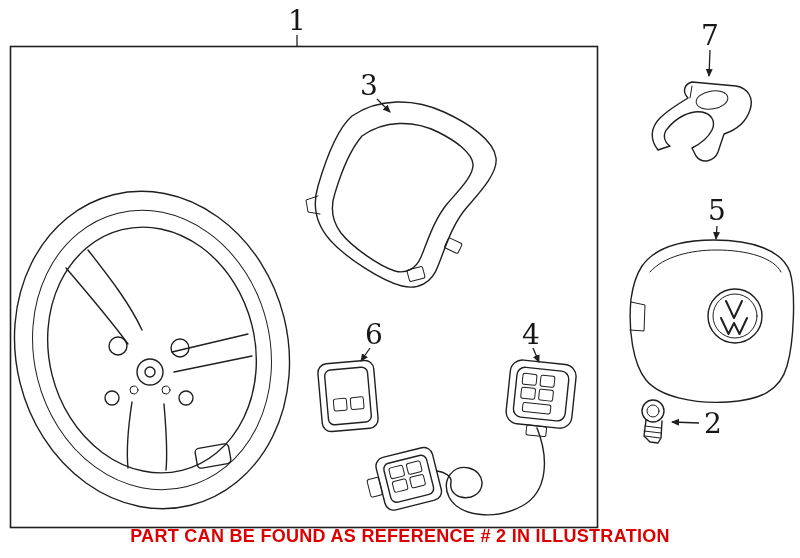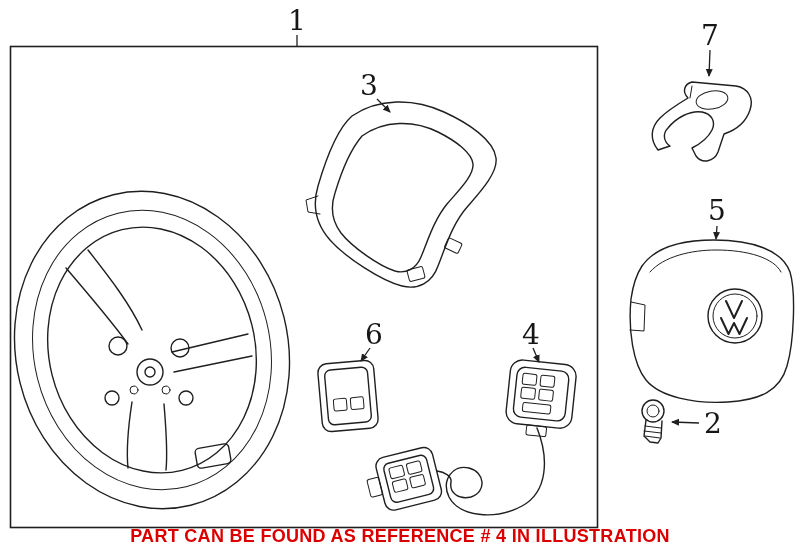--- a/index.html
+++ b/index.html
@@ -158,15 +158,15 @@
 
     <text class="callout" x="297" y="30" font-size="31" text-anchor="middle">1</text>
     <text class="callout" x="369" y="95" text-anchor="middle">3</text>
     <text class="callout" x="374" y="344" text-anchor="middle">6</text>
     <text class="callout" x="531" y="344" text-anchor="middle">4</text>
     <text class="callout" x="710" y="45" text-anchor="middle">7</text>
     <text class="callout" x="717" y="220" text-anchor="middle">5</text>
     <text class="callout" x="713" y="433" text-anchor="middle">2</text>
   </svg>
 
-  <div id="notice" style="color: rgb(221, 0, 0);">PART CAN BE FOUND AS REFERENCE # 4 IN ILLUSTRATION</div>
+  <div id="notice" style="color: rgb(221, 0, 0);">PART CAN BE FOUND AS REFERENCE # 2 IN ILLUSTRATION</div>
 
 </div>
 
 </body></html>

